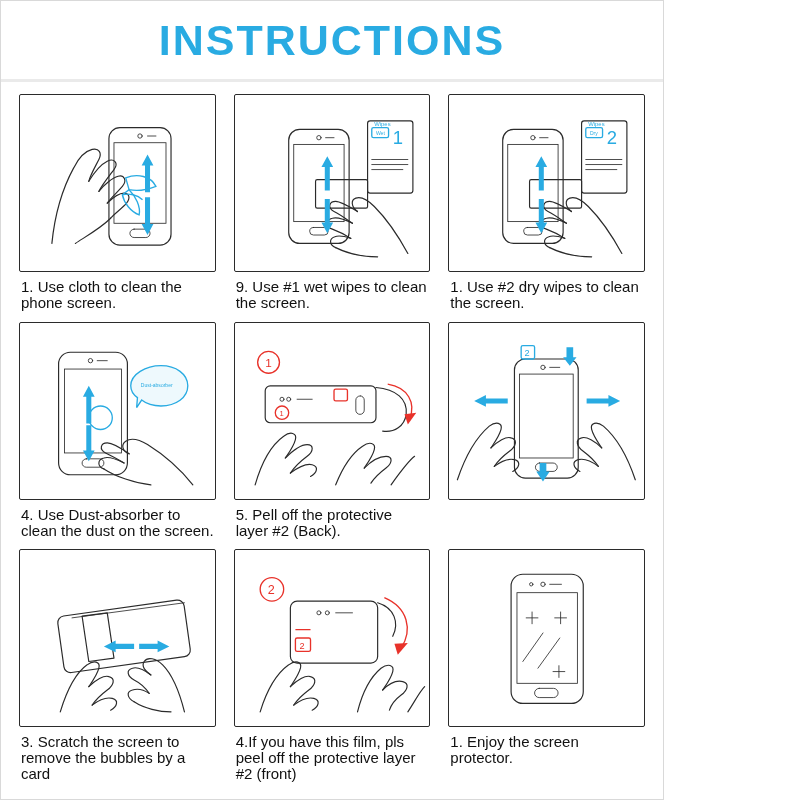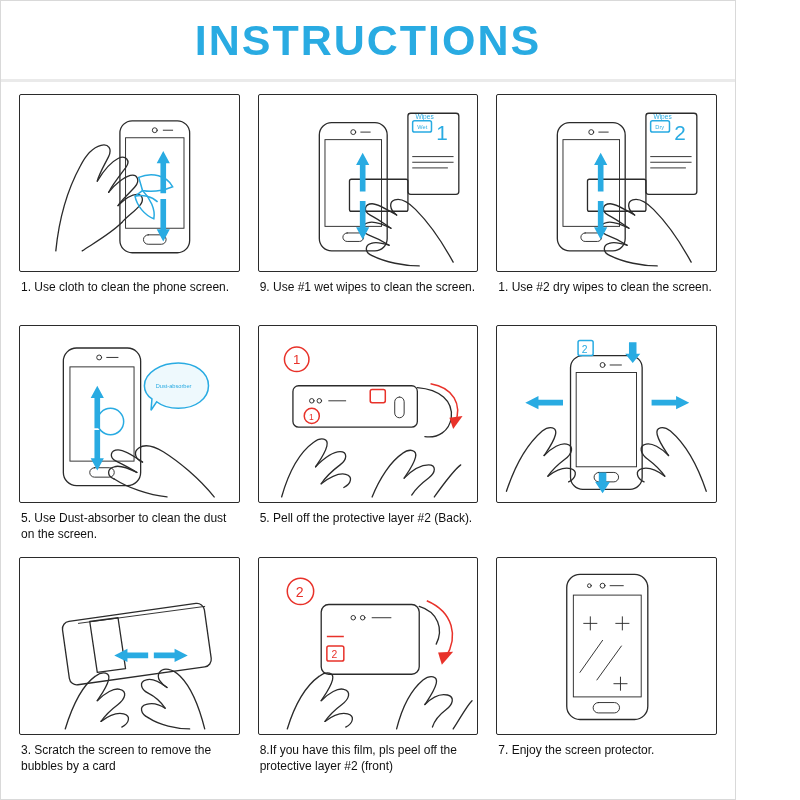--- a/index.html
+++ b/index.html
@@ -5,21 +5,21 @@
   html,body{margin:0;padding:0;}
   body{
     width:800px;height:800px;
     background:#ffffff;
     font-family:"Liberation Sans", sans-serif;
     color:#1a1a1a;
     overflow:hidden;
   }
   #sheet{
     position:relative;
-    width:736px;height:800px;
+    width:664px;height:800px;
     box-sizing:border-box;
     border:1px solid #d9d9d9;
     background:#fff;
   }
   
   .header{
     height:78px;
     display:flex;align-items:center;justify-content:center;
     border-bottom:3px solid #eaeaea;
     background:#fff;
@@ -45,21 +45,21 @@
   .cell{display:flex;flex-direction:column;}
   .panel{
     border:1px solid #2b2b2b;
     border-radius:2px;
     background:#fff;
     position:relative;
     height:176px;
     overflow:hidden;
   }
   .caption{
-    font-size:12px;
+    font-size:15px;
     line-height:16px;
     padding:7px 2px 0 2px;
     color:#111;
   }
   
   svg{display:block;width:100%;height:100%;}
   .ln{fill:none;stroke:#2b2b2b;stroke-width:1.4;stroke-linecap:round;stroke-linejoin:round;}
   .lnthin{fill:none;stroke:#2b2b2b;stroke-width:1;stroke-linecap:round;}
   .cy{fill:none;stroke:#29abe2;stroke-width:1.6;}
   .cyf{fill:#29abe2;}
@@ -184,21 +184,21 @@
 
           <path class="ln" d="M206 176 C190 156 168 138 152 128 C142 122 132 120 126 124 C120 128 122 136 130 139"></path>
           <path class="ln" d="M130 139 C120 132 110 126 104 126 C96 126 94 134 102 138 C110 142 118 146 124 150"></path>
           <path class="ln" d="M124 150 C116 146 106 142 100 144 C92 146 92 154 100 157"></path>
           <path class="ln" d="M100 157 C114 166 136 174 156 176"></path>
 
           <path class="cyf" d="M82 58 l7 13 h-4 v32 h-6 v-32 h-4 z"></path>
           <path class="cyf" d="M82 148 l7 -13 h-4 v-30 h-6 v30 h-4 z"></path>
         </svg>
       </div>
-      <div class="caption">5. Use Dust-absorber to clean the dust on the screen.</div>
+      <div class="caption">4. Use Dust-absorber to clean the dust on the screen.</div>
     </div>
 
     <div class="cell">
       <div class="panel">
         <svg viewBox="0 0 232 176">
 
           <circle class="rd" cx="40" cy="30" r="13"></circle>
           <text x="36" y="35" font-size="14" fill="#e8322a" font-family="Liberation Sans, sans-serif">1</text>
 
           <rect class="ln" x="36" y="58" width="132" height="44" rx="6"></rect>
@@ -302,21 +302,21 @@
           <path class="ln" d="M170 46 C190 52 196 70 188 86"></path>
 
           <path class="ln" d="M30 176 C38 150 50 130 64 120 C72 114 80 116 78 124 C76 132 70 140 66 146"></path>
           <path class="ln" d="M66 146 C74 138 84 132 90 134 C98 136 96 144 88 150 C80 156 74 162 70 168"></path>
           <path class="ln" d="M70 168 C78 162 86 158 94 160 C102 162 100 170 92 174"></path>
           <path class="ln" d="M146 176 C152 152 162 134 174 124 C182 118 190 120 188 128 C186 136 180 144 176 150"></path>
           <path class="ln" d="M176 150 C184 142 192 138 200 140 C208 142 206 150 198 156 C190 162 186 168 184 174"></path>
           <path class="ln" d="M206 176 C214 164 220 152 226 146"></path>
         </svg>
       </div>
-      <div class="caption">8.If you have this film, pls peel off the protective layer #2 (front)</div>
+      <div class="caption">4.If you have this film, pls peel off the protective layer #2 (front)</div>
     </div>
 
     <div class="cell">
       <div class="panel">
         <svg viewBox="0 0 232 176">
           <rect class="ln" x="74" y="12" width="86" height="154" rx="14"></rect>
           <rect class="lnthin" x="81" y="34" width="72" height="108"></rect>
           <circle class="lnthin" cx="112" cy="24" r="2.6"></circle>
           <line class="lnthin" x1="120" y1="24" x2="134" y2="24"></line>
           <circle class="lnthin" cx="98" cy="24" r="2"></circle>
@@ -325,17 +325,17 @@
           <line class="lnthin" x1="92" y1="64" x2="106" y2="64"></line>
           <line class="lnthin" x1="99" y1="57" x2="99" y2="71"></line>
           <line class="lnthin" x1="126" y1="64" x2="140" y2="64"></line>
           <line class="lnthin" x1="133" y1="57" x2="133" y2="71"></line>
           <line class="lnthin" x1="124" y1="128" x2="138" y2="128"></line>
           <line class="lnthin" x1="131" y1="121" x2="131" y2="135"></line>
           <line class="lnthin" x1="88" y1="116" x2="112" y2="82"></line>
           <line class="lnthin" x1="106" y1="124" x2="132" y2="88"></line>
         </svg>
       </div>
-      <div class="caption">7. Enjoy the screen protector.</div>
+      <div class="caption">1. Enjoy the screen protector.</div>
     </div>
 
   </div>
 </div>
 
 </body></html>

